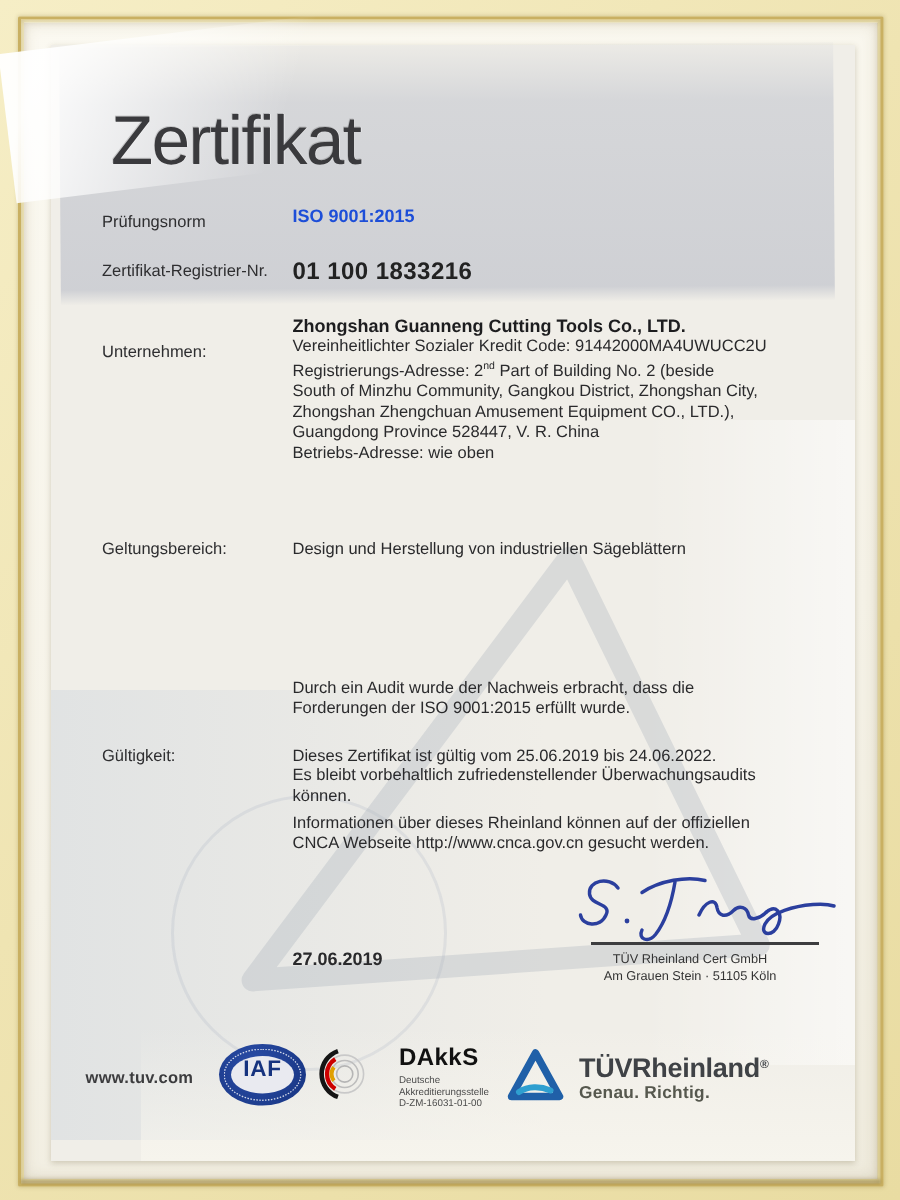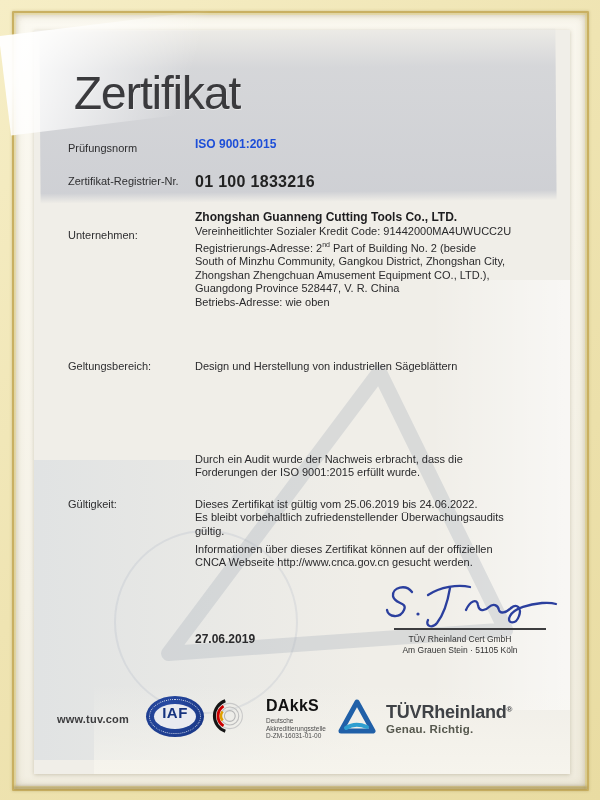--- a/index.html
+++ b/index.html
@@ -114,25 +114,25 @@
 
     <div class="abs" style="left:161px;top:376px;width:360px;margin-top:47px;">
       <div class="body">Durch ein Audit wurde der Nachweis erbracht, dass die</div>
       <div class="body">Forderungen der ISO 9001:2015 erfüllt wurde.</div>
     </div>
 
     <div class="abs lbl" style="left:34px;top:468px;">Gültigkeit:</div>
     <div class="abs" style="left:161px;top:468px;width:370px;">
       <div class="body">Dieses Zertifikat ist gültig vom 25.06.2019 bis 24.06.2022.</div>
       <div class="body">Es bleibt vorbehaltlich zufriedenstellender Überwachungsaudits</div>
-      <div class="body">gültig.</div>
+      <div class="body">können.</div>
     </div>
 
     <div class="abs" style="left:161px;top:513px;width:370px;">
-      <div class="body">Informationen über dieses Zertifikat können auf der offiziellen</div>
+      <div class="body">Informationen über dieses Rheinland können auf der offiziellen</div>
       <div class="body">CNCA Webseite http://www.cnca.gov.cn gesucht werden.</div>
     </div>
 
     <div class="abs date" style="left:161px;top:602px;">27.06.2019</div>
 
     <svg class="abs" style="left:348px;top:548px;" width="176" height="52" viewBox="0 0 176 52">
       <g fill="none" stroke="#2b3f9e" stroke-width="2.3" stroke-linecap="round">
         <path d="M30 14 C24 6 10 9 11 18 C12 26 26 24 22 32 C18 41 6 39 5 32"></path>
         <circle cx="36" cy="36" r="1.6" fill="#2b3f9e" stroke="none"></circle>
         <path d="M46 17 C58 9 76 6 88 9"></path>

